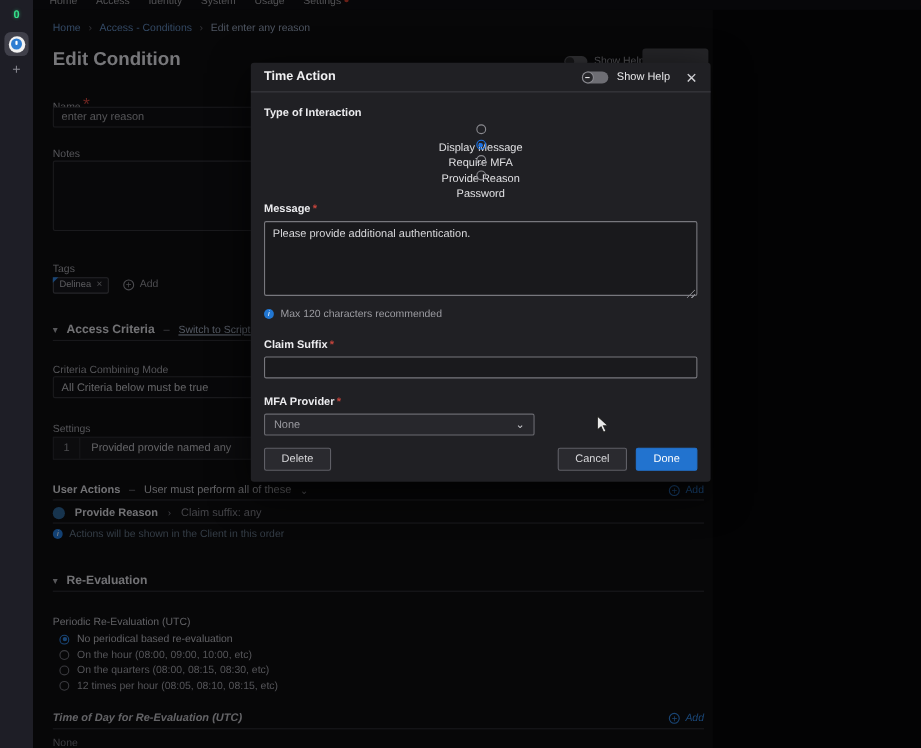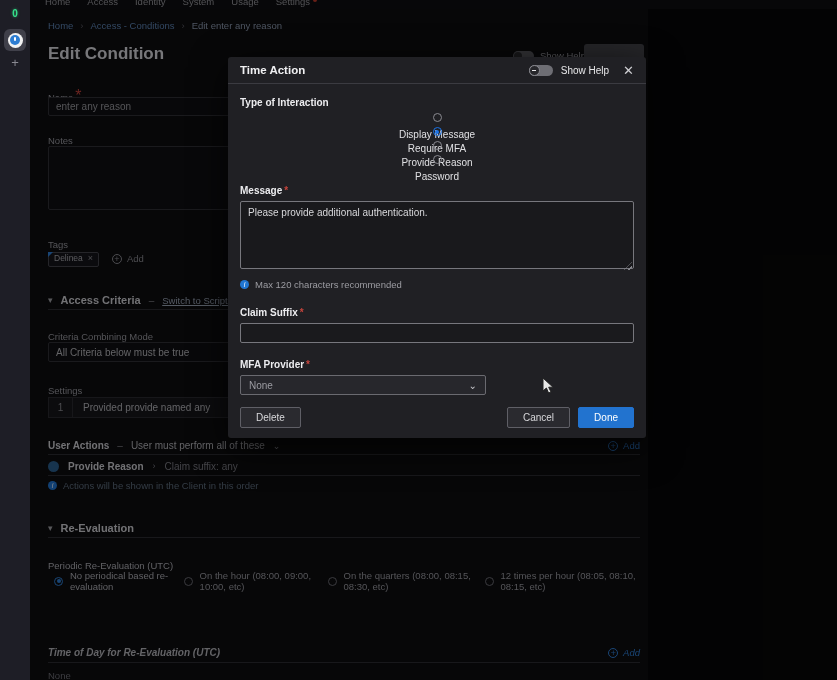--- a/index.html
+++ b/index.html
@@ -227,21 +227,21 @@
       <span class="note-text">Actions will be shown in the Client in this order</span>
     </div>
 
     <div class="sec-head abs" style="left:18px; top:513px;">
       <span class="caret">▾</span>
       <span class="sec-title">Re-Evaluation</span>
     </div>
     <div class="divider" style="top:528px;"></div>
 
     <div class="abs flabel" style="left:18px; top:551px; color:#b0b0b6;">Periodic Re-Evaluation (UTC)</div>
-    <div class="abs" style="left:24px; top:565px; display:flex; flex-direction:row; gap:0;">
+    <div class="abs" style="left:24px; top:565px; display:flex; flex-direction:column; gap:0;">
       <div class="radio-row">
           <span class="radio checked"></span>
           <span class="radio-label" style="color:#b0b0b6;">No periodical based re-evaluation</span>
         </div>
       <div class="radio-row">
           <span class="radio"></span>
           <span class="radio-label">On the hour (08:00, 09:00, 10:00, etc)</span>
         </div>
       <div class="radio-row">
           <span class="radio"></span>

